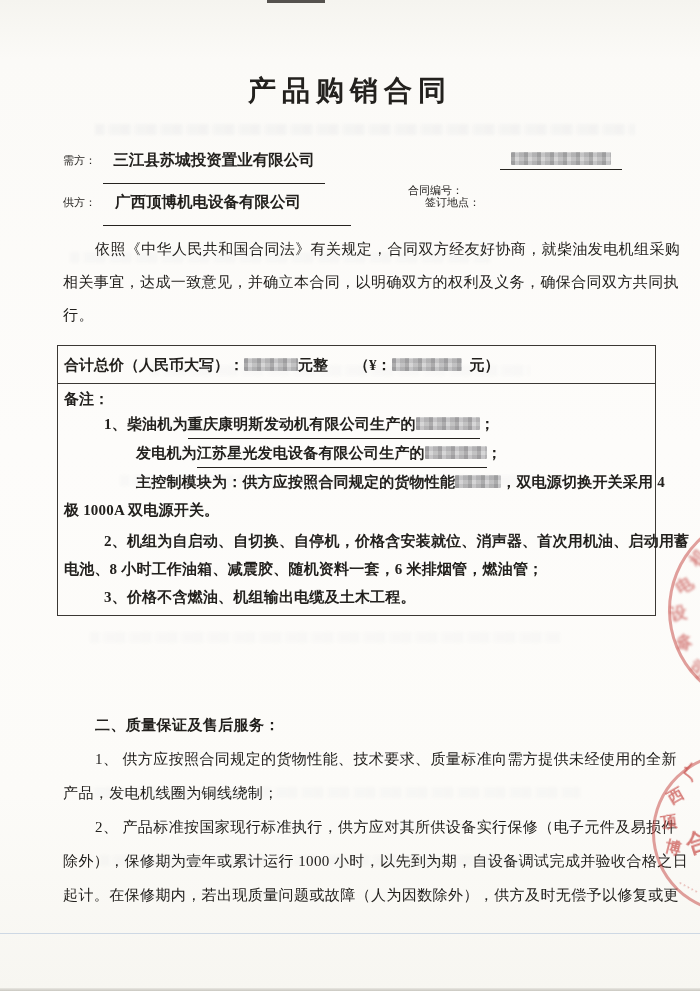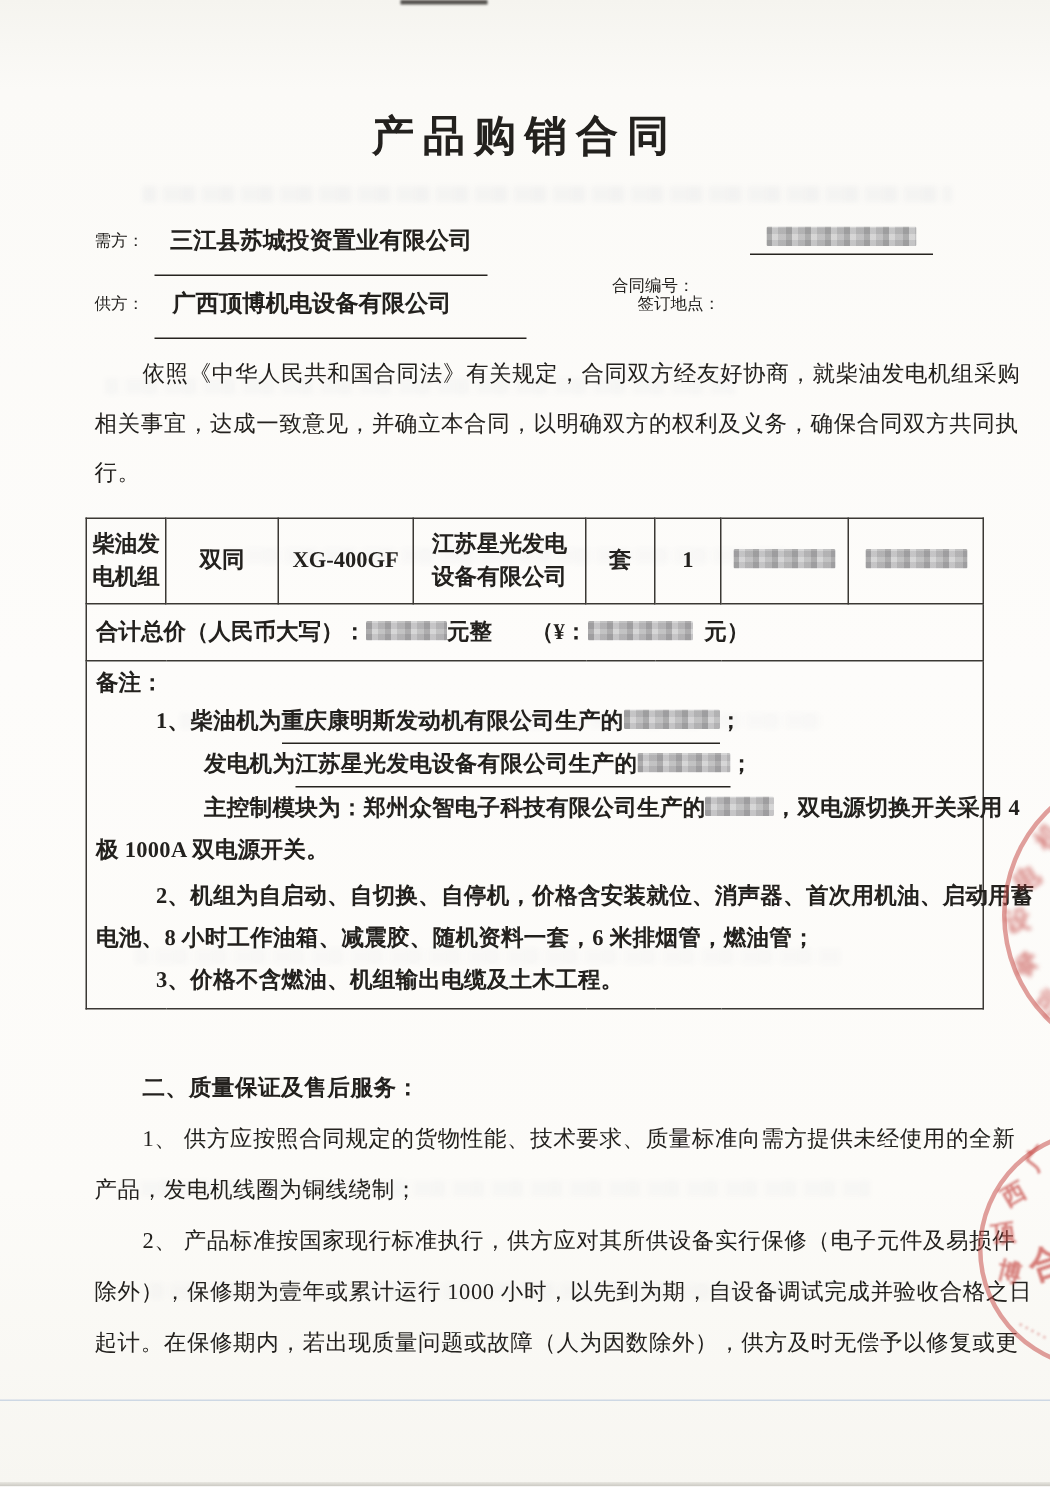--- a/index.html
+++ b/index.html
@@ -89,43 +89,31 @@
       <col style="width:53px">
         <col style="width:75px">
         <col style="width:90px">
         <col style="width:115px">
       <col style="width:46px">
         <col style="width:44px">
         <col style="width:85px">
         <col style="width:90px">
     </colgroup>
     <tbody>
-    <tr style="height:57px;">
-      <td>柴油发
-电机组</td>
-      <td>双同</td>
-      <td>XG-400GF</td>
-      <td>江苏星光发电
-设备有限公司</td>
-      <td>套</td>
-      <td>1</td>
-      <td><span class="redact" style="width:68px;"></span></td>
-      <td><span class="redact" style="width:68px;"></span></td>
-    </tr>
     <tr style="height:38px;">
       <td class="free" colspan="8">
         <span>合计总价（人民币大写）：</span><span class="redact" style="width:54px;"></span><span>元整</span><span style="display:inline-block;width:26px;"></span><span>（¥：</span><span class="redact" style="width:70px;"></span><span style="display:inline-block;width:8px;"></span><span>元）</span>
       </td>
     </tr>
     <tr style="height:210px;">
       <td class="free" colspan="8" style="vertical-align:top;">
         <div class="note-label">备注：</div>
         <div class="nline ind1"><span>1、柴油机为</span><span class="uline"><span>重庆康明斯发动机有限公司生产的</span><span class="redact" style="width:64px;"></span></span><span>；</span></div>
         <div class="nline ind2"><span>发电机为</span><span class="uline"><span>江苏星光发电设备有限公司生产的</span><span class="redact" style="width:62px;"></span></span><span>；</span></div>
-        <div class="nline ind2"><span>主控制模块为：郑州众智电子科技有限公司生产的</span><span class="redact" style="width:46px;"></span><span>，双电源切换开关采用 4</span></div>
+        <div class="nline ind2"><span>主控制模块为：供方应按照合同规定的货物性能</span><span class="redact" style="width:46px;"></span><span>，双电源切换开关采用 4</span></div>
         <div class="nline">极 1000A 双电源开关。</div>
         <div class="nline ind1" style="margin-top:3px;">2、机组为自启动、自切换、自停机，价格含安装就位、消声器、首次用机油、启动用蓄</div>
         <div class="nline">电池、8 小时工作油箱、减震胶、随机资料一套，6 米排烟管，燃油管；</div>
         <div class="nline ind1">3、价格不含燃油、机组输出电缆及土木工程。</div>
       </td>
     </tr>
   </tbody>
     </table>
 
   <div class="bline h-sec" style="left:95px;top:716px;">二、质量保证及售后服务：</div>

